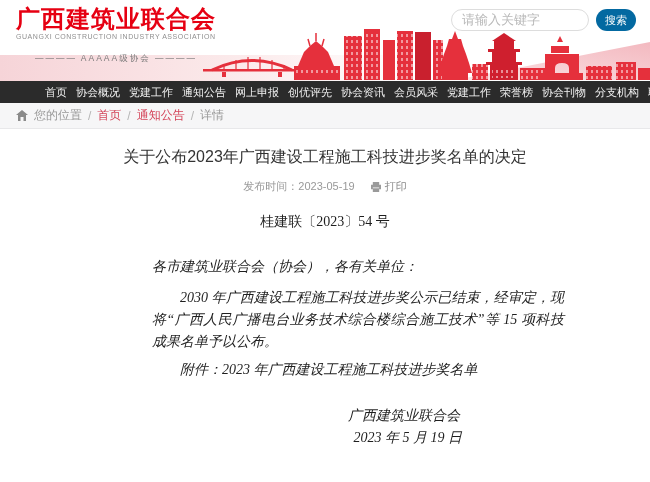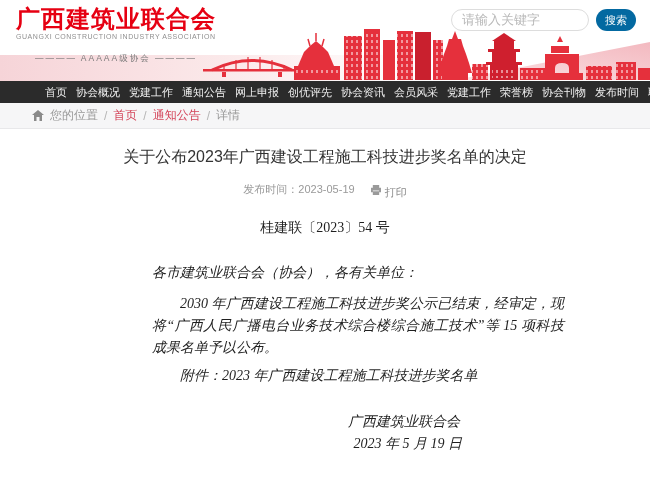--- a/index.html
+++ b/index.html
@@ -22,31 +22,31 @@
         background:linear-gradient(to right,#f6d4d8 0%,#fbe9ea 35%,rgba(255,255,255,0) 65%);}
   .skyline{position:absolute;left:0;top:27px;width:650px;height:55px;z-index:2;}
 
   
   .nav{height:22px;background:#2b2b2b;display:flex;align-items:center;
        padding-left:45px;gap:9px;position:relative;z-index:5;}
   .nav a{color:#f2f2f2;font-size:11px;text-decoration:none;white-space:nowrap;cursor:pointer;}
 
   
   .crumb{height:25px;background:#f6f6f7;border-bottom:1px solid #e8e8ea;
-         display:flex;align-items:center;padding-left:32px;gap:6px;font-size:12px;color:#999;}
+         display:flex;align-items:center;padding-left:16px;gap:6px;font-size:12px;color:#999;}
   .crumb a{color:#d4455a;text-decoration:none;cursor:pointer;}
   .crumb .sep{color:#b5b5b5;}
   .home-ico{width:12px;height:11px;display:inline-block;}
 
   
   .article{position:relative;}
   .a-title{margin-top:18px;text-align:center;font-size:16px;font-weight:normal;color:#333;}
   .a-meta{margin-top:11px;display:flex;justify-content:center;align-items:center;
           gap:16px;font-size:11px;color:#999;}
-  .print{display:flex;align-items:flex-start;gap:4px;cursor:pointer;color:#8a8a8a;margin-top:6px;}
+  .print{display:flex;align-items:flex-end;gap:4px;cursor:pointer;color:#8a8a8a;}
   .doc-no{margin-top:19px;text-align:center;font-family:"Liberation Serif",serif;
           font-size:14px;color:#1f1f1f;}
   .docbody{width:412px;margin-left:152px;font-family:"Liberation Serif",serif;
            font-size:14px;line-height:22px;color:#1f1f1f;font-style:italic;}
   .salutation{margin-top:25px;}
   .para{margin-top:9px;text-indent:2em;text-align:justify;}
   .attach{margin-top:6px;text-indent:2em;}
   .sign{margin-top:24px;text-align:right;padding-right:104px;}
   .sdate{text-align:right;padding-right:102px;}
 </style>
@@ -146,21 +146,21 @@
     <a>协会概况</a>
     <a>党建工作</a>
     <a>通知公告</a>
     <a>网上申报</a>
     <a>创优评先</a>
     <a>协会资讯</a>
     <a>会员风采</a>
     <a>党建工作</a>
     <a>荣誉榜</a>
     <a>协会刊物</a>
-    <a>发布时间</a>
+    <a>分支机构</a>
     <a>联系我们</a>
   </div>
 
   <div class="crumb">
     <span class="home-ico">
       <svg viewBox="0 0 12 11" width="12" height="11">
           <path d="M6 0 L12 5 H10 V11 H7.5 V7 H4.5 V11 H2 V5 H0 Z" fill="#8a8a8a"></path>
         </svg>
     </span>
     <span>您的位置</span>

